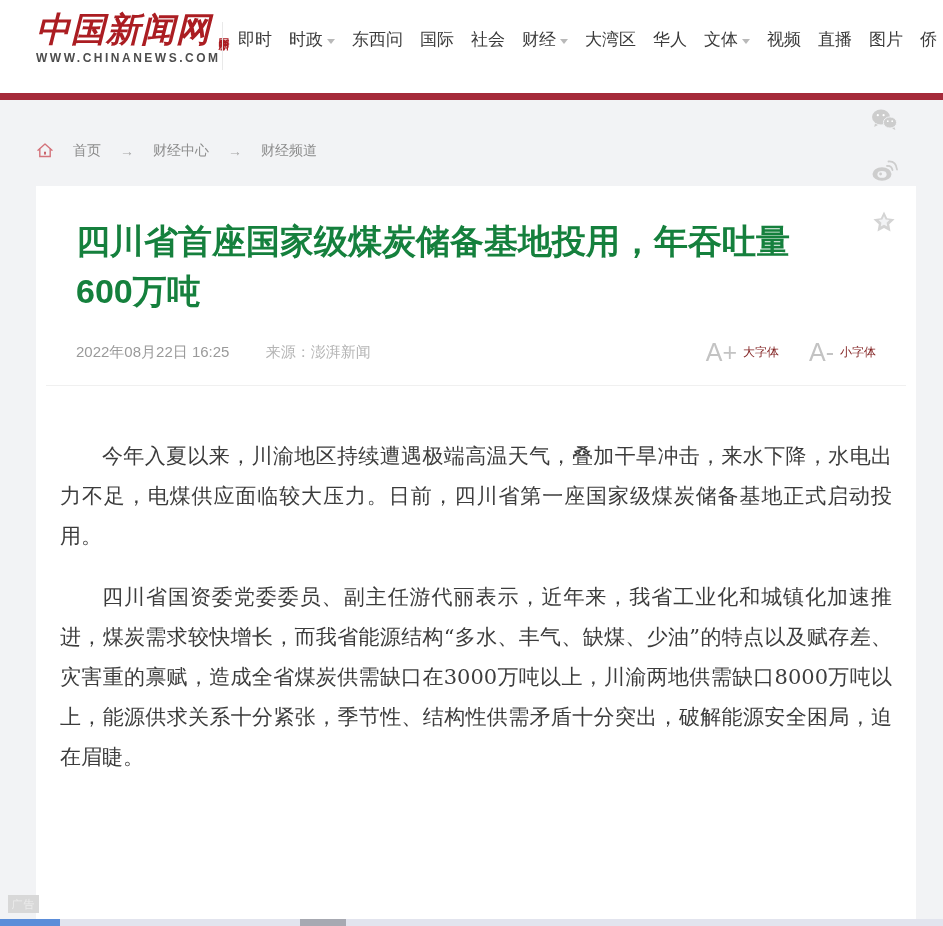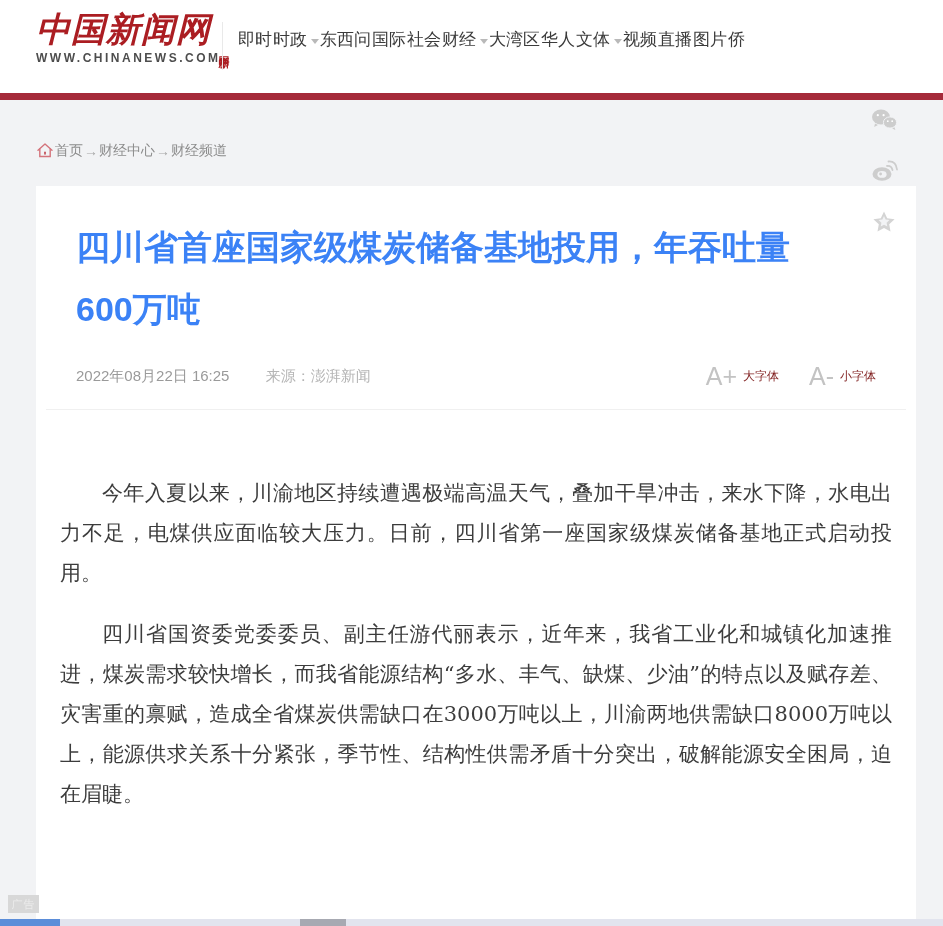--- a/index.html
+++ b/index.html
@@ -17,21 +17,21 @@
     background: #ffffff;
   }
   .logo {
     position: absolute;
     left: 36px;
     top: 10px;
     cursor: pointer;
     text-decoration: none;
     display: block;
   }
-  .logo-row { display: flex; align-items: flex-end; }
+  .logo-row { display: flex; align-items: center; }
   .logo-main {
     color: #ab1d22;
     font-family: "DejaVu Serif", serif;
     font-style: italic;
     font-weight: bold;
     font-size: 34px;
     line-height: 38px;
     letter-spacing: 1px;
   }
   .logo-side {
@@ -58,21 +58,21 @@
     height: 48px;
     background: #e9e9e9;
   }
   .nav {
     position: absolute;
     left: 238px;
     top: 0;
     right: 0;
     height: 78px;
     display: flex;
-    gap: 1px;
+    gap: 17px;
     white-space: nowrap;
     overflow: hidden;
     font-size: 17px;
     color: #3b3b3b;
   }
   .nav-item { display: flex; align-items: center; gap: 4px; cursor: pointer; flex: 0 0 auto; }
   .chev {
     width: 0; height: 0;
     border-left: 4px solid transparent;
     border-right: 4px solid transparent;
@@ -82,40 +82,40 @@
   .red-bar { height: 7px; background: #a52a3a; }
 
   
   .breadcrumb-row {
     height: 86px;
     padding: 16px 36px 0 36px;
     display: flex;
     align-items: center;
     justify-content: space-between;
   }
-  .breadcrumb { display: flex; align-items: center; gap: 1px; font-size: 14px; color: #8c8c8c; }
+  .breadcrumb { display: flex; align-items: center; gap: 19px; font-size: 14px; color: #8c8c8c; }
   .breadcrumb a { color: #8c8c8c; text-decoration: none; cursor: pointer; }
   .crumb-sep { color: #a8a8a8; }
   .home-icon { display: inline-flex; margin-top: -1px; }
   .share { display: flex; align-items: center; gap: 24px; flex-direction: column; }
   .share-label { font-size: 14px; color: #a6a6a6; }
   .share svg { cursor: pointer; }
 
   
   .card {
     margin: 0 27px 0 36px;
     background: #ffffff;
     min-height: 745px;
   }
   .article-title {
     padding: 30px 110px 0 40px;
     font-size: 34px;
     font-weight: 700;
-    color: #3b82f6;
-    line-height: 62px;
+    color: #15803d;
+    line-height: 50px;
     font-family: "Liberation Sans", sans-serif;
   }
   .meta-row {
     display: flex;
     align-items: center;
     justify-content: space-between;
     padding: 24px 40px 20px 40px;
   }
   .meta-left { font-size: 15px; color: #9a9a9a; }
   .meta-left .src { margin-left: 32px; color: #b5b5b5; }
@@ -127,21 +127,21 @@
   .divider { border-top: 1px solid #f0f0f0; margin: 0 10px; }
 
   .article-body {
     padding: 50px 24px 30px 24px;
     font-size: 21px;
     color: #3c3c3c;
     line-height: 40px;
     text-align: justify;
     font-family: "DejaVu Serif", serif;
   }
-  .article-body p { text-indent: 2em; margin-bottom: 21px; margin-top: 13px; }
+  .article-body p { text-indent: 2em; margin-bottom: 21px; }
 
   
   .ad-badge {
     position: absolute;
     left: 8px;
     bottom: 13px;
     width: 31px;
     height: 18px;
     background: #d8d8d8;
     color: #ebebeb;

